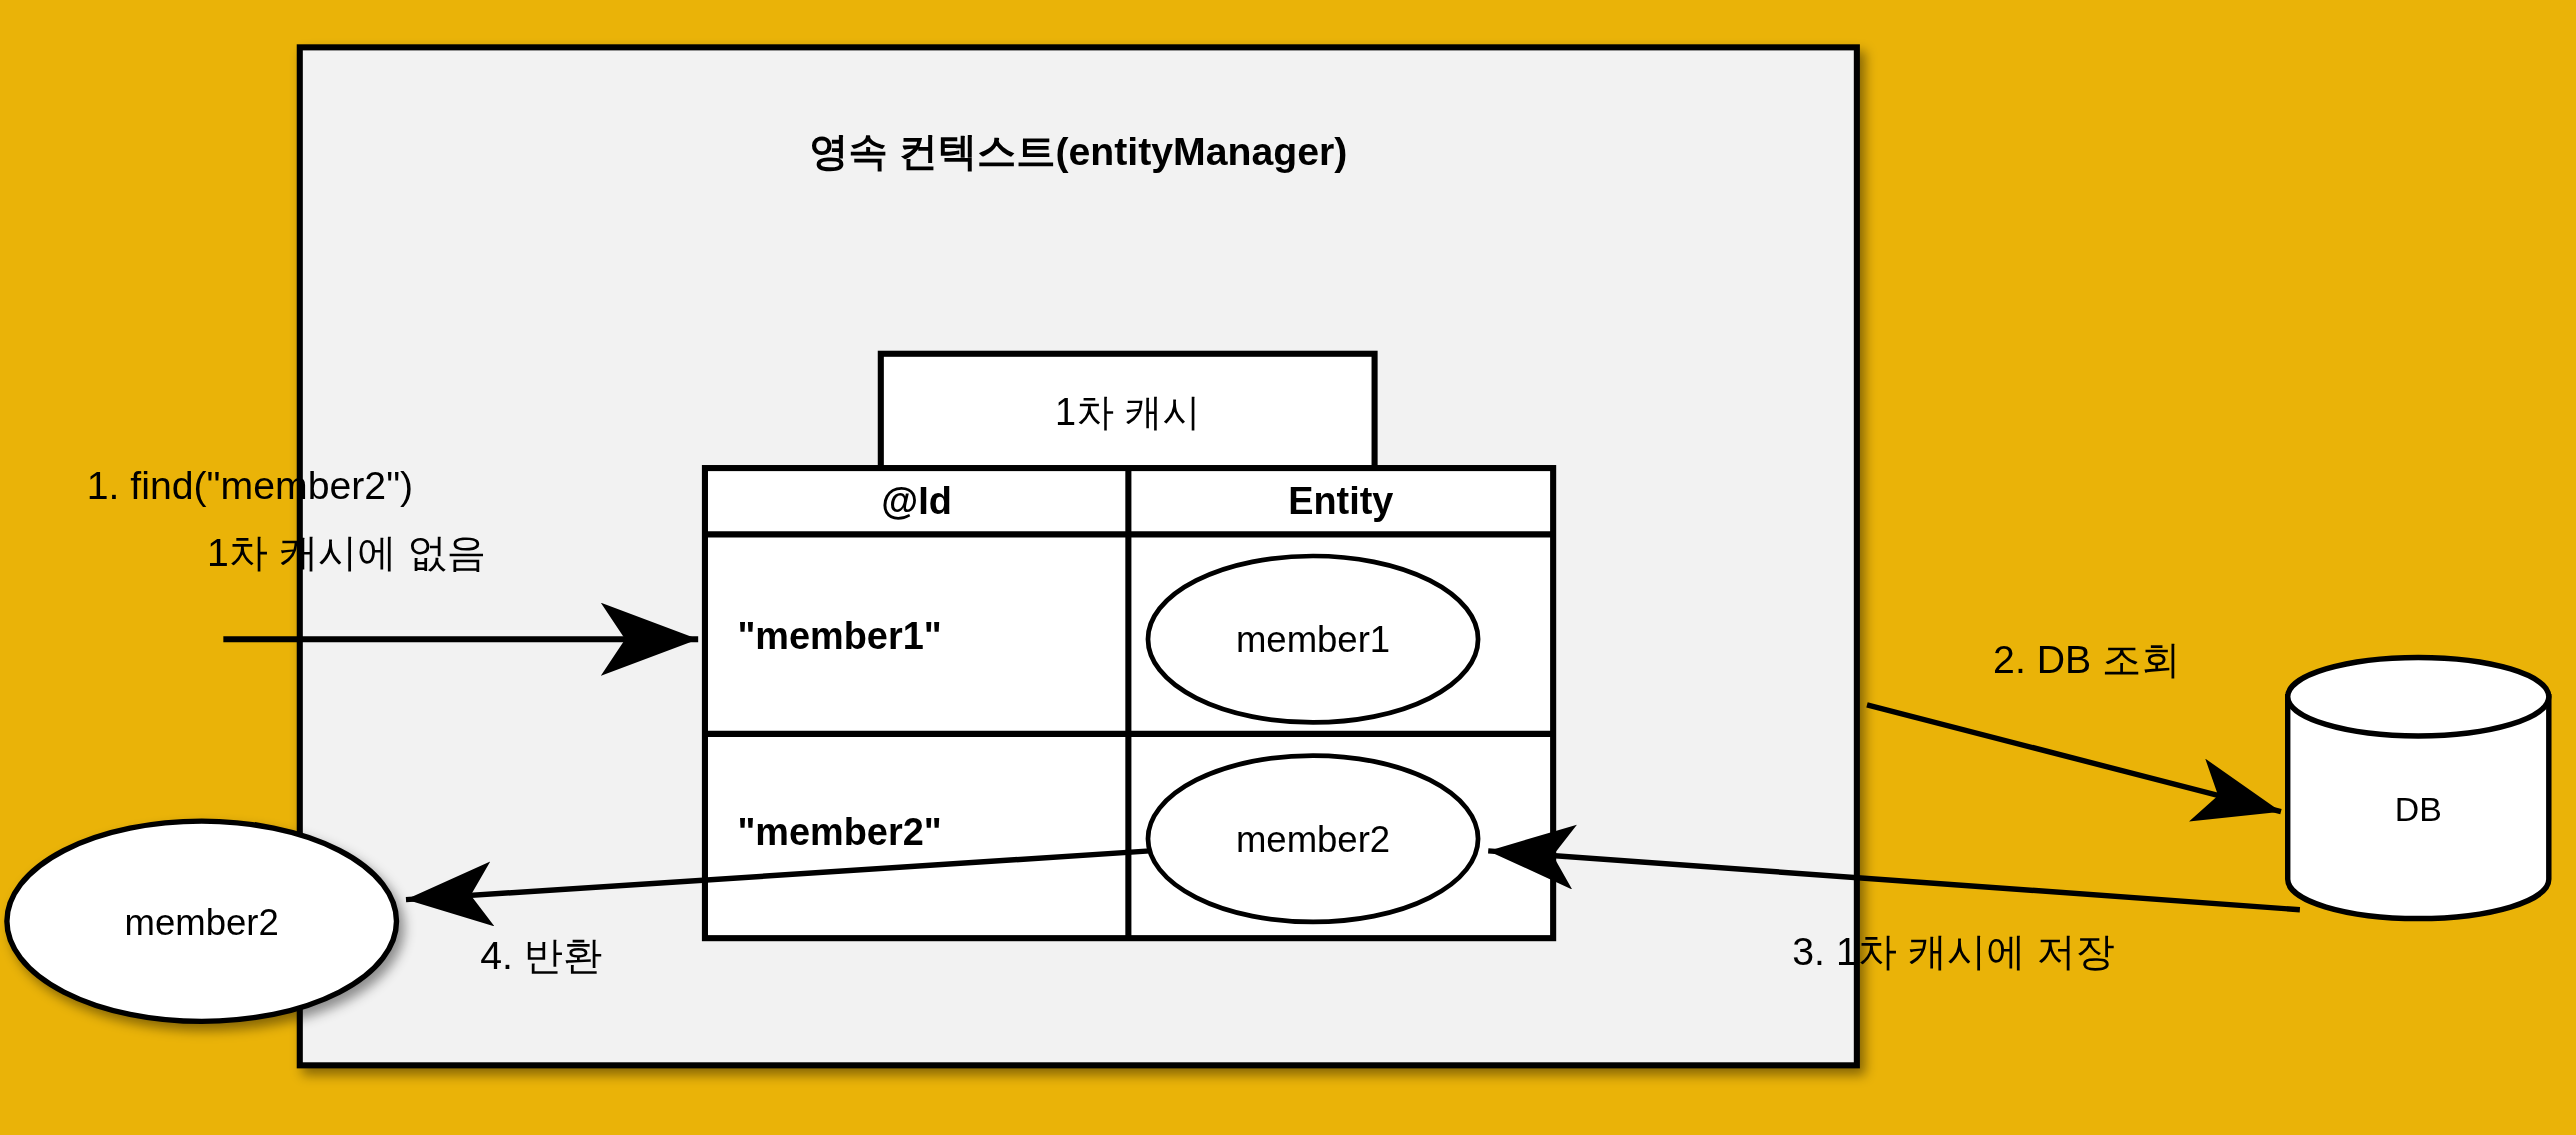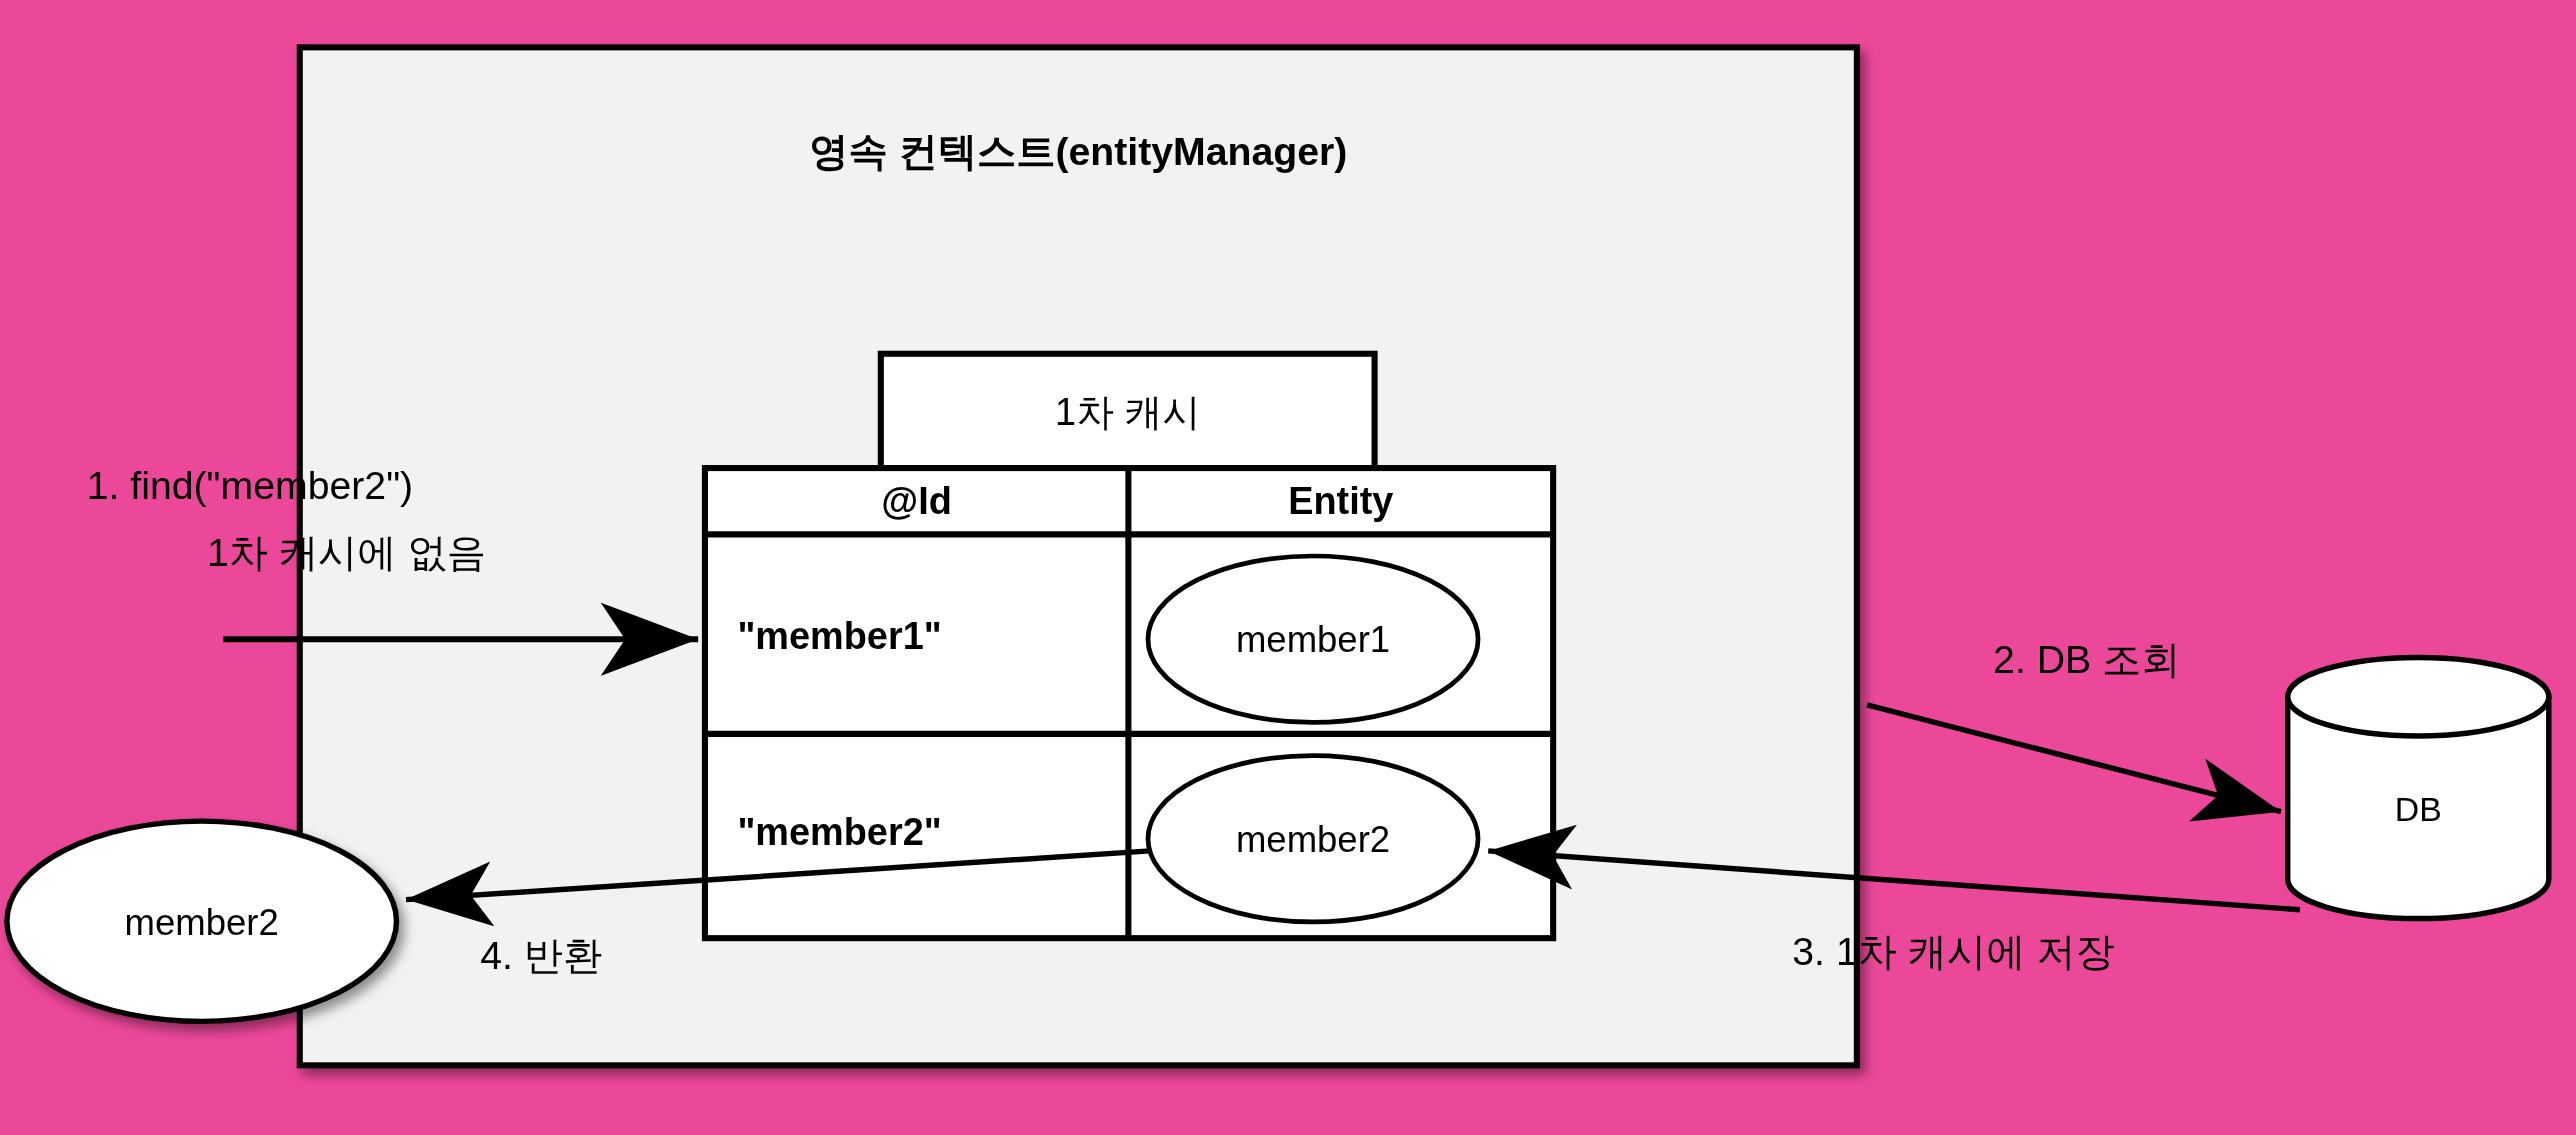--- a/index.html
+++ b/index.html
@@ -7,21 +7,21 @@
     padding: 0;
     background: #ffffff;
   }
   body {
     font-family: "Liberation Sans", "DejaVu Sans", sans-serif;
   }
   #canvas {
     position: relative;
     width: 2576px;
     height: 1135px;
-    background: #ec4899;
+    background: #eab308;
     overflow: hidden;
   }
   #diagram-svg {
     position: absolute;
     left: 0;
     top: 0;
     width: 2576px;
     height: 1135px;
   }
   .svg-text {

